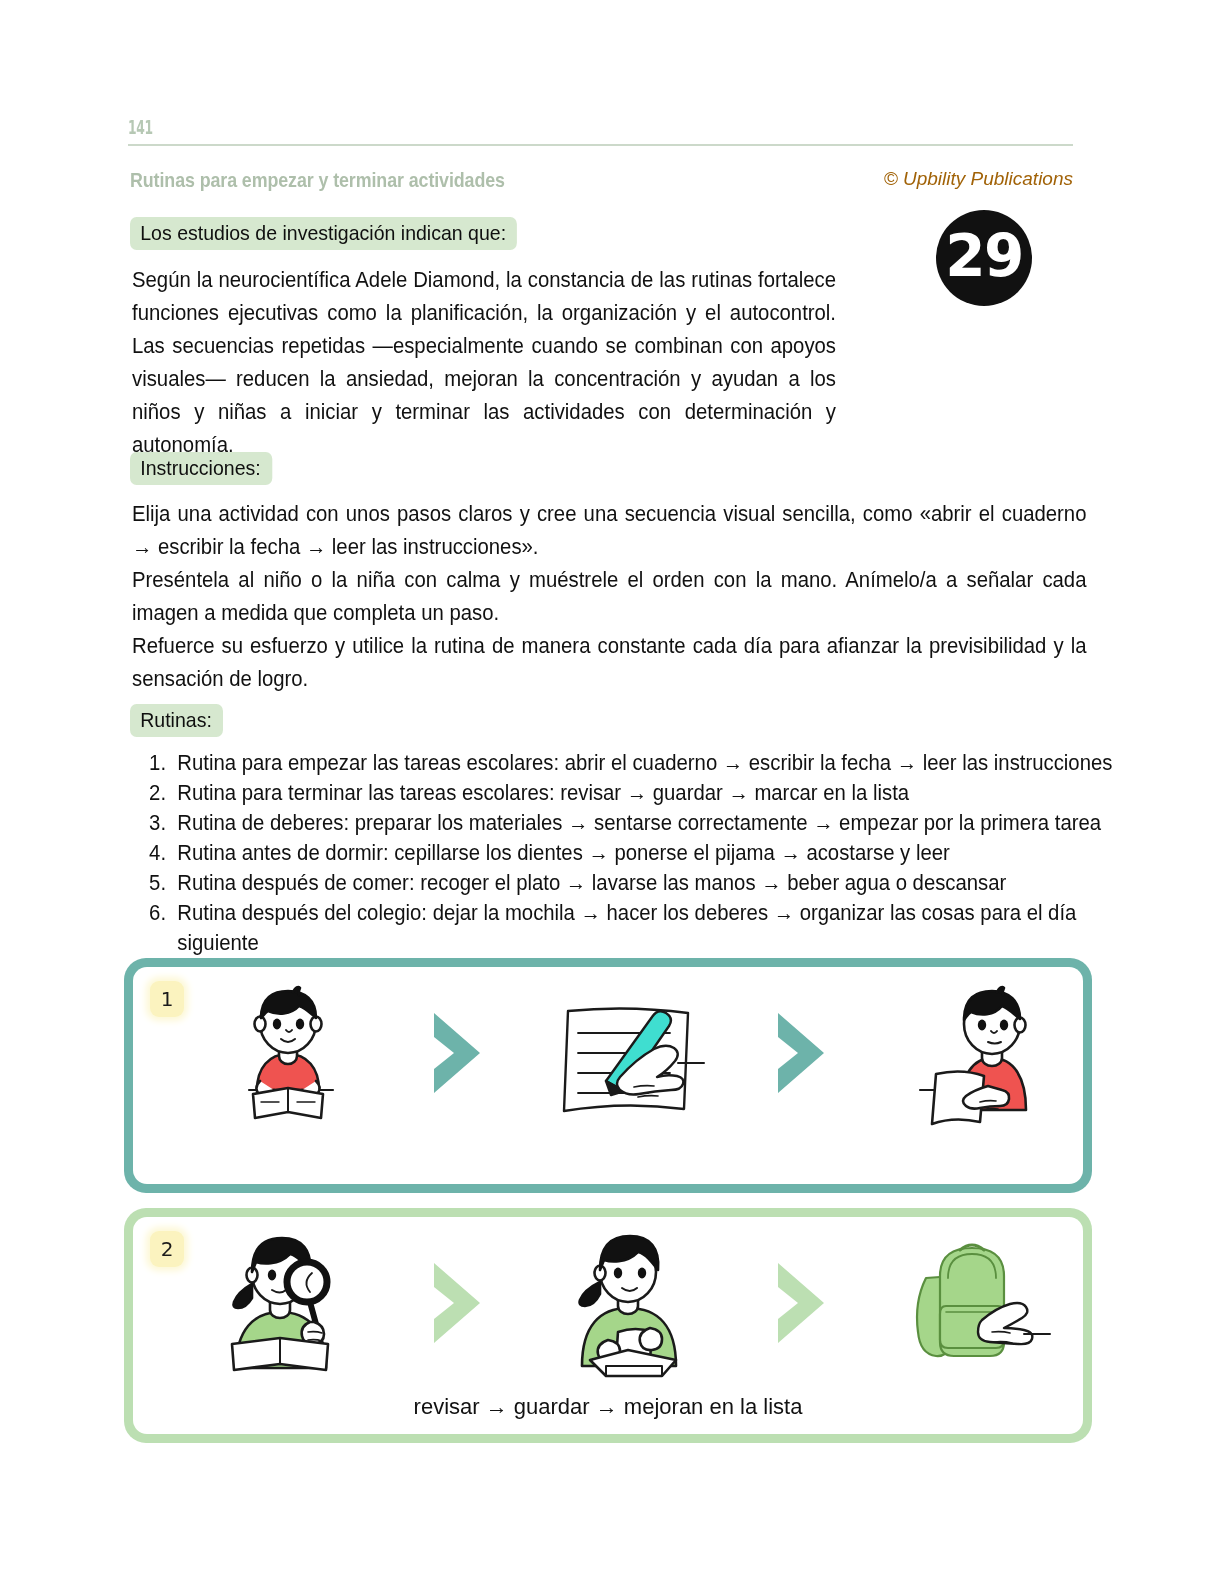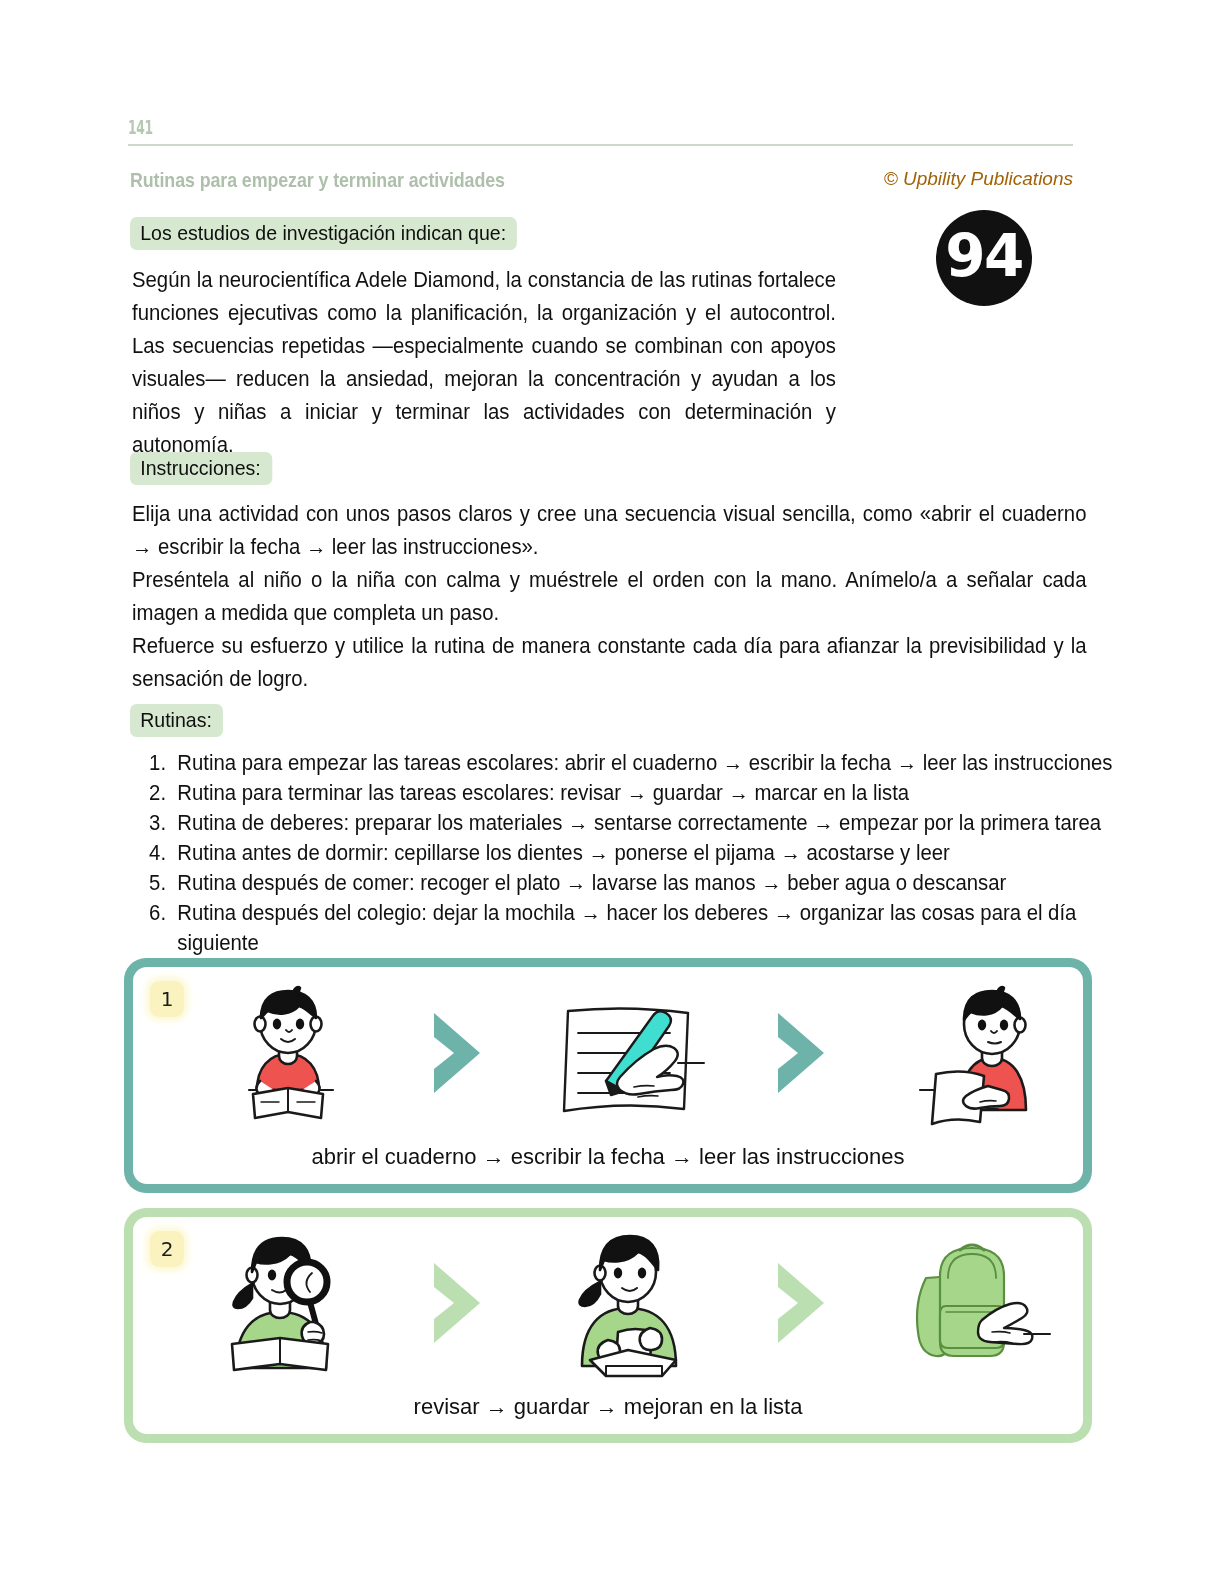--- a/index.html
+++ b/index.html
@@ -212,21 +212,21 @@
 <div class="page">
 
   <div class="header">
     <div class="page-num">141</div>
     <div class="header-rule"></div>
   </div>
 
   <div class="section-title">Rutinas para empezar y terminar actividades</div>
   <div class="copyright">© Upbility Publications</div>
 
-  <div class="badge59">94</div>
+  <div class="badge59">29</div>
 
   <div class="pill" id="pill-research">Los estudios de investigación indican que:</div>
   <div class="body-text" id="para-research">Según la neurocientífica Adele Diamond, la constancia de las rutinas fortalece funciones ejecutivas como la planificación, la organización y el autocontrol. Las secuencias repetidas —especialmente cuando se combinan con apoyos visuales— reducen la ansiedad, mejoran la concentración y ayudan a los niños y niñas a iniciar y terminar las actividades con determinación y autonomía.</div>
 
   <div class="pill" id="pill-instructions">Instrucciones:</div>
   <div class="body-text" id="para-instructions">
     <p class="para-block">Elija una actividad con unos pasos claros y cree una secuencia visual sencilla, como «abrir el cuaderno → escribir la fecha → leer las instrucciones».</p>
     <p class="para-block">Preséntela al niño o la niña con calma y muéstrele el orden con la mano. Anímelo/a a señalar cada imagen a medida que completa un paso.</p>
     <p class="para-block">Refuerce su esfuerzo y utilice la rutina de manera constante cada día para afianzar la previsibilidad y la sensación de logro.</p>
   </div>
@@ -328,21 +328,20 @@
 
               <path d="M40 96 q26 -6 48 2 l-4 46 q-26 -6 -48 2 Z" fill="#ffffff"></path>
 
               <path d="M92 108 q-14 4 -22 10 q-6 5 0 10 q5 4 14 2 q10 -2 20 -2 q8 0 9 -7 q1 -7 -7 -9 Z" fill="#ffffff"></path>
               <path d="M84 124 q8 -2 16 -1 M86 132 q8 -2 16 -1" stroke-width="1.7"></path>
             </g>
           </svg>
         </div>
       </div>
 
-      <div class="caption">abrir el cuaderno → escribir la fecha → leer las instrucciones</div>
     </div>
   </div>
 
   <div class="card" id="card-2">
     <div class="card-inner">
       <div class="step-badge">2</div>
 
       <div class="card-strip">
 
         <div class="slot">

